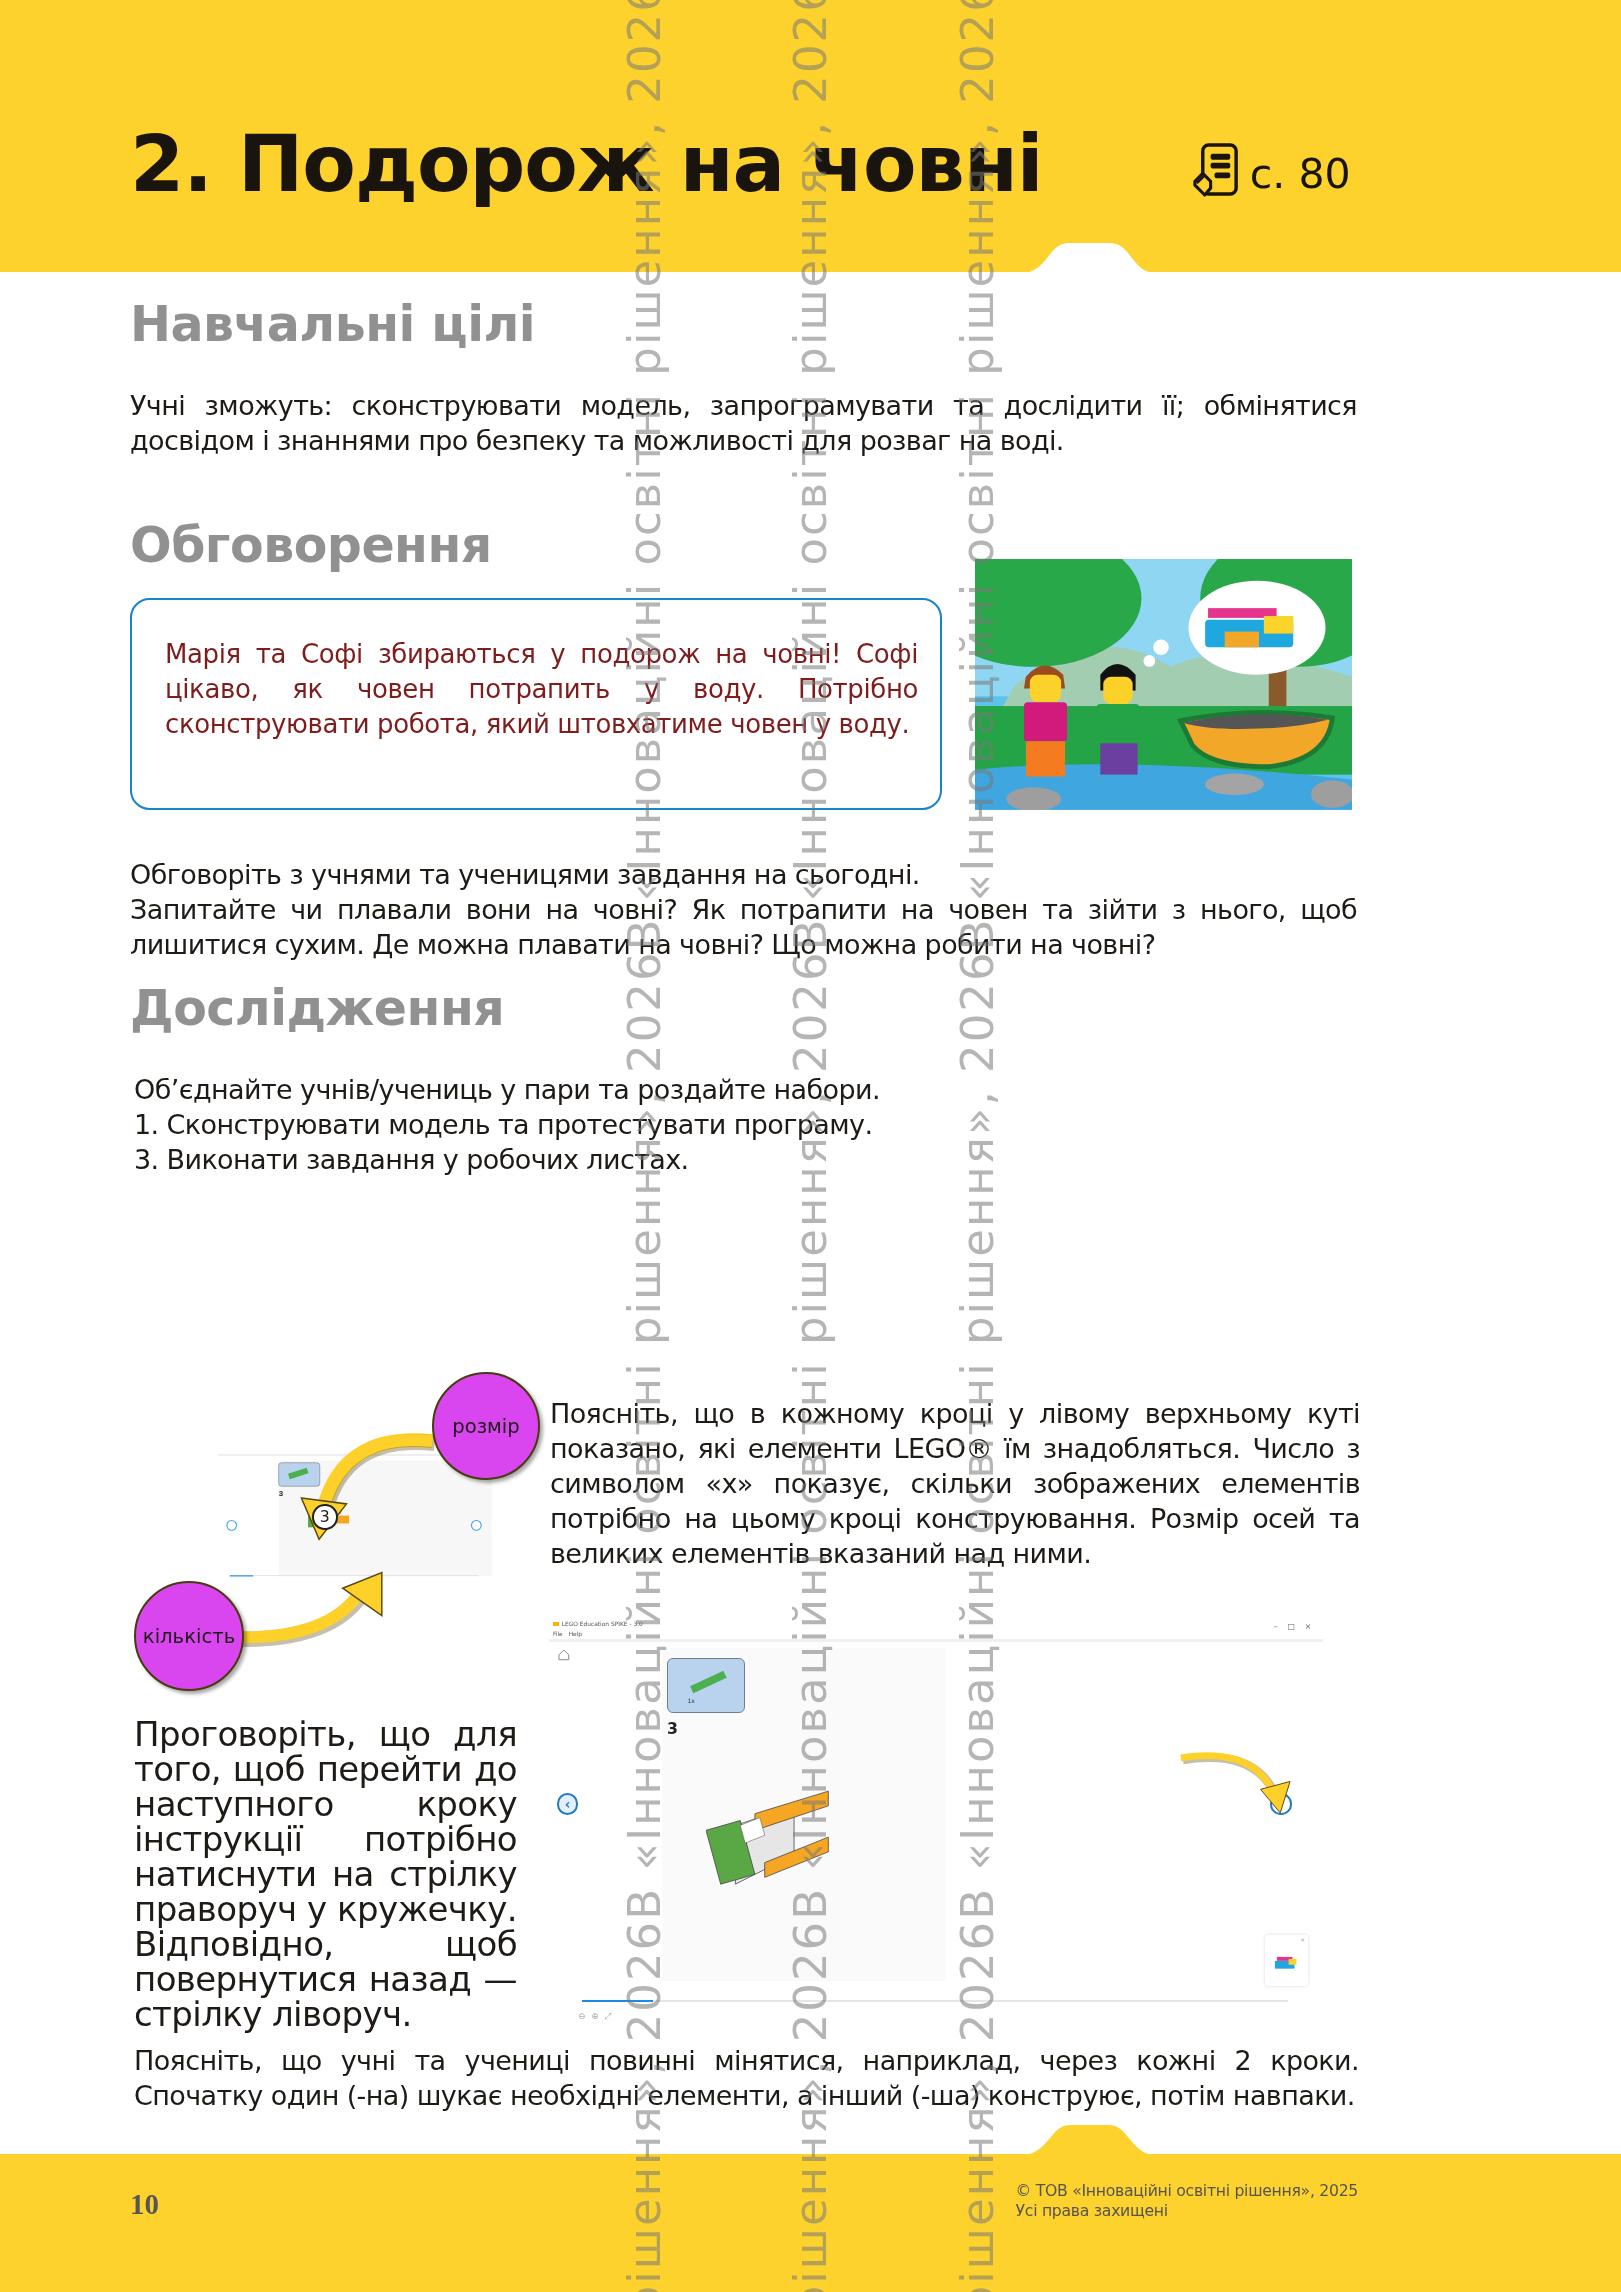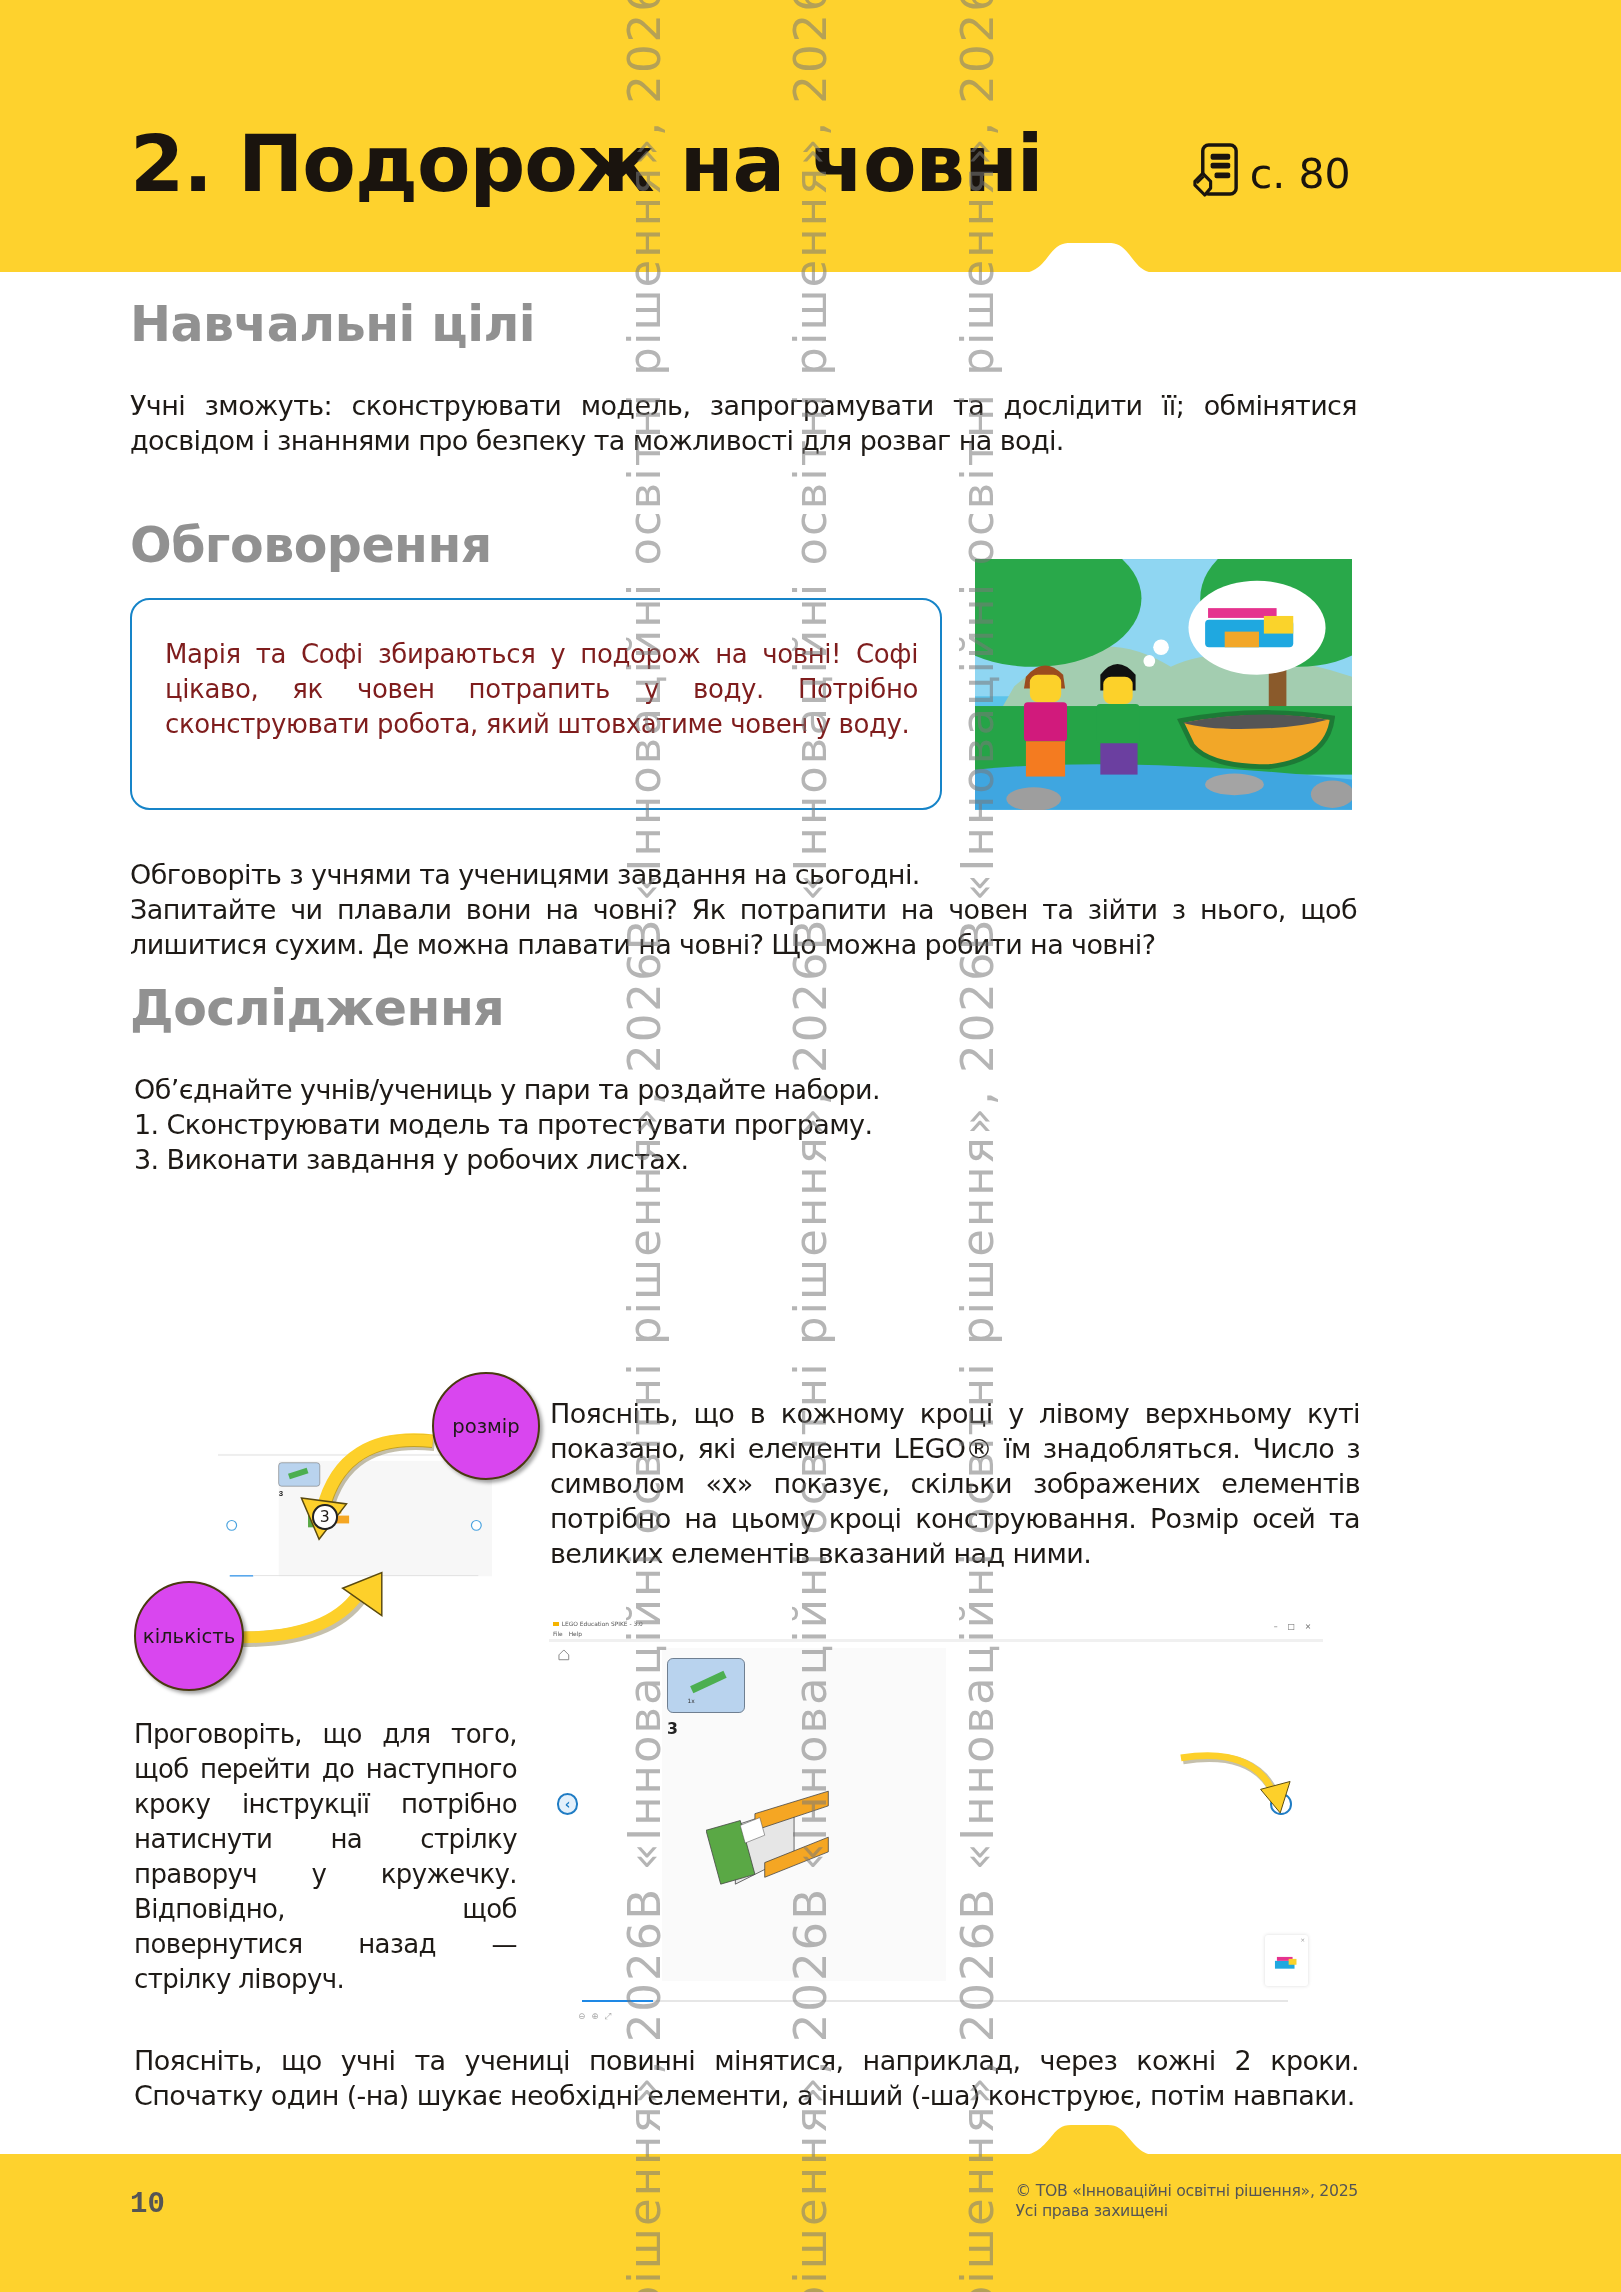--- a/index.html
+++ b/index.html
@@ -32,21 +32,21 @@
   .bubble { position: absolute; border-radius: 50%; background: #d946ef; border: 2px solid #4a3a10; box-shadow: 2.9px 2.9px 3.9px rgba(0,0,0,0.35); display: flex; align-items: center; justify-content: center; font-family: "DejaVu Sans", sans-serif; font-size: 19.6px; color: #1e1a16; }
   .bubble-size { left: 432px; top: 1372px; width: 108px; height: 108px; }
   .bubble-qty { left: 134px; top: 1581px; width: 110px; height: 110px; }
 
   
   .big-shot { position: absolute; left: 549px; top: 1619px; width: 774px; height: 407px; background: #ffffff; }
 
   
   .footer { position: absolute; left: 0; top: 2154px; width: 1621px; height: 138px; background: #fed22d; }
   .footer-bump { position: absolute; left: 1010px; top: 2123px; width: 157px; height: 33px; }
-  .page-number { position: absolute; left: 130px; top: 2188px; font-family: Liberation Mono, monospace; font-size: 29px; font-weight: bold; color: #555555; text-align: right; }
+  .page-number { position: absolute; left: 130px; top: 2188px; font-family: Liberation Serif, serif; font-size: 29px; font-weight: bold; color: #555555; text-align: right; }
   .copyright { position: absolute; right: 263px; top: 2181px; text-align: left; font-family: "DejaVu Sans", sans-serif; font-size: 15.7px; line-height: 19.6px; color: #555555; letter-spacing: -0.3px; }
 
   
   .watermark { position: absolute; top: 0; width: 59px; height: 2293px; overflow: hidden; pointer-events: none; }
   .watermark span { position: absolute; left: 50%; top: 50%; transform: translate(-50%, -50%) rotate(-90deg); white-space: nowrap; font-family: "DejaVu Sans", sans-serif; font-size: 45px; color: rgba(120,120,120,0.55); letter-spacing: 2px; }
 </style>
 </head>
 <body>
 
 <div class="header"></div>
@@ -202,21 +202,21 @@
   <div style="position:absolute; left:33px; top:381px; width:706px; height:2px; background:#e6e6e6;">
     <div id="progress-fill" style="position: absolute; left: 0px; top: 0px; height: 2px; background: rgb(30, 136, 229); width: 10%;"></div>
   </div>
   <div style="position:absolute; left:29px; top:392px; display:flex; gap:5.9px; font-size:8.8px; color:#aaa; font-family:'DejaVu Sans',sans-serif;">
     <span>⊖</span>
     <span>⊕</span>
     <span>⤢</span>
   </div>
 </div>
 
-<p class="body-text justify" style="left:134px; top:1717px; width:383px; font-size:26px;">Проговоріть, що для того, щоб перейти до наступного кроку інструкції потрібно натиснути на стрілку праворуч у кружечку. Відповідно, щоб повернутися назад — стрілку ліворуч.</p>
+<p class="body-text justify" style="left:134px; top:1717px; width:383px; font-size:34px;">Проговоріть, що для того, щоб перейти до наступного кроку інструкції потрібно натиснути на стрілку праворуч у кружечку. Відповідно, щоб повернутися назад — стрілку ліворуч.</p>
 
 <p class="body-text justify" style="left:134px; top:2043px; width:1225px;">Поясніть, що учні та учениці повинні мінятися, наприклад, через кожні 2 кроки. Спочатку один (-на) шукає необхідні елементи, а інший (-ша) конструює, потім навпаки.</p>
 
 <svg class="footer-bump" viewBox="0 0 160 34">
   <path d="M0,34 C22,34 28,30 40,16 C48,6 52,2 62,2 L100,2 C110,2 114,6 122,16 C134,30 138,34 160,34 Z" fill="#fed22d"></path>
 </svg>
 <div class="footer"></div>
 <div class="page-number">10</div>
 <div class="copyright">
   <div>©  ТОВ «Інноваційні освітні рішення», 2025</div>

